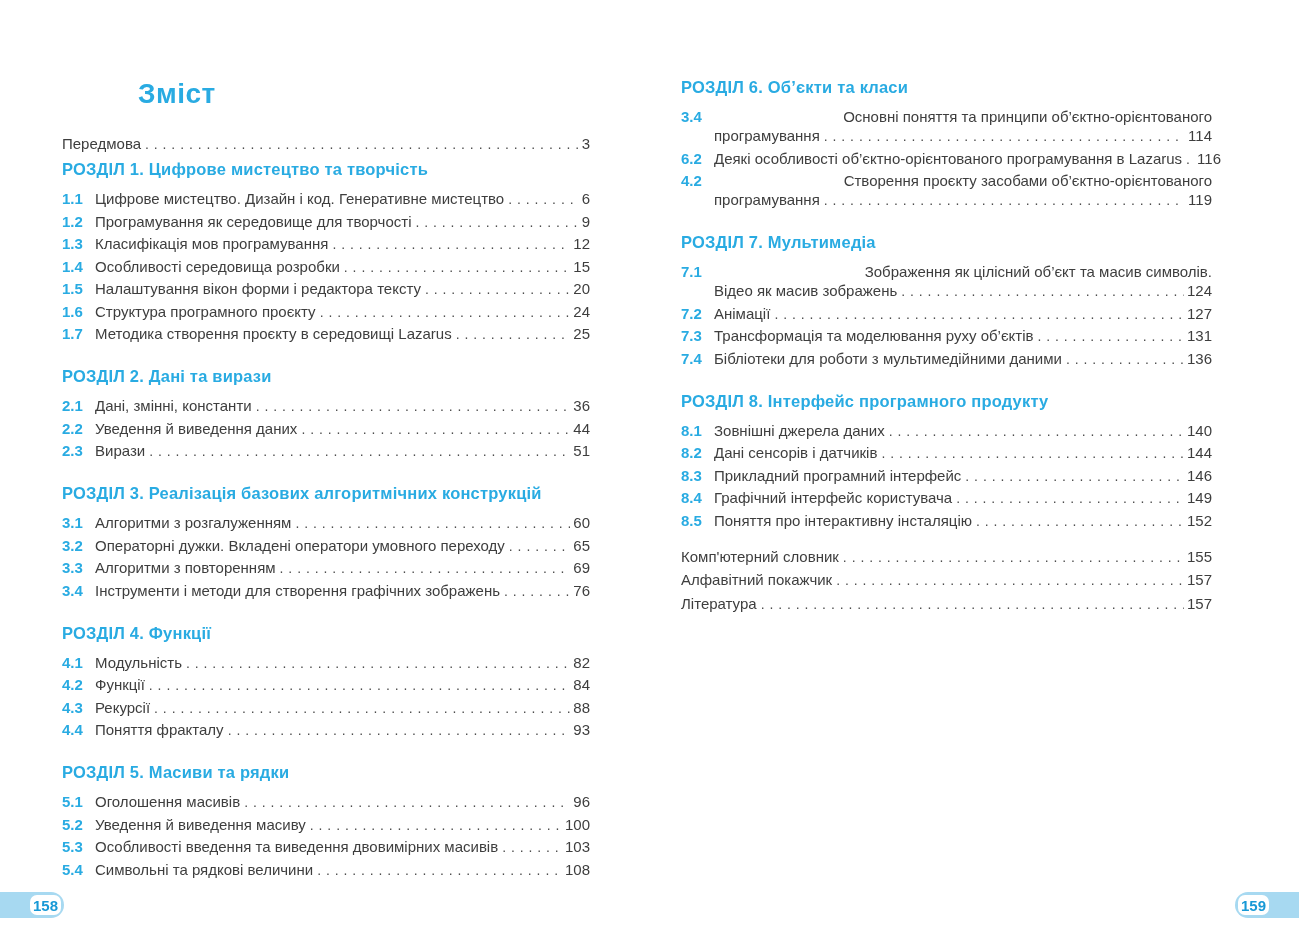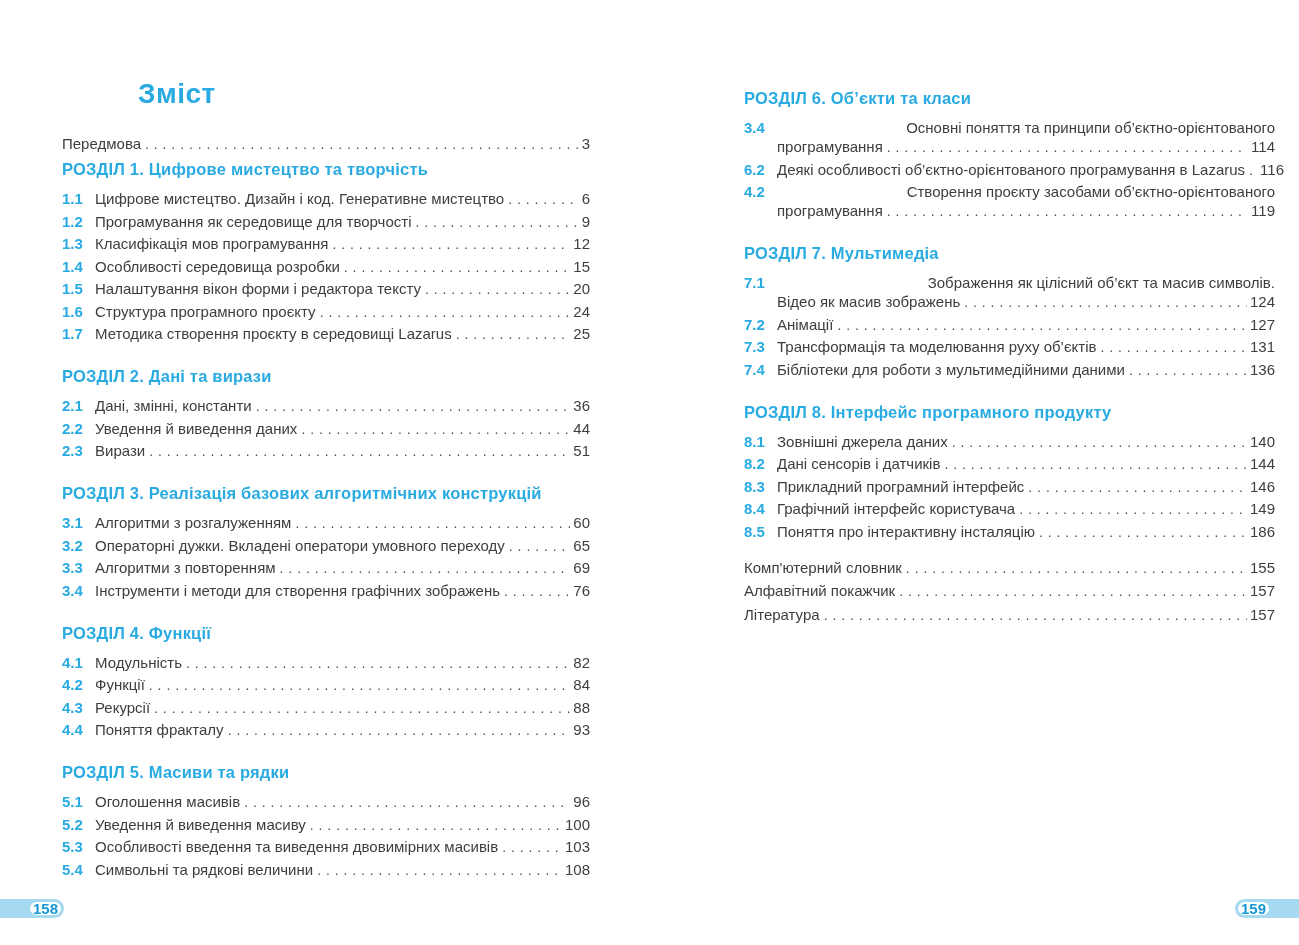--- a/index.html
+++ b/index.html
@@ -8,21 +8,21 @@
     font-family: "Liberation Sans", "DejaVu Sans", sans-serif;
     background: #ffffff;
     color: #3e3e3e;
     position: relative;
     overflow: hidden;
   }
   .spread { position: absolute; inset: 0; background: #fff; }
 
   .col { position: absolute; top: 78px; }
   .col-left  { left: 62px;  width: 528px; }
-  .col-right { left: 744px; width: 531px; margin-top: 11px; }
+  .col-right { left: 681px; width: 531px; }
 
   .toc-title {
     font-size: 28px;
     font-weight: bold;
     color: #29abe2;
     margin: 0 0 24px 76px;
     letter-spacing: 0.5px;
   }
 
   .section { margin-top: 23px; }
@@ -67,21 +67,21 @@
     content: ". . . . . . . . . . . . . . . . . . . . . . . . . . . . . . . . . . . . . . . . . . . . . . . . . . . . . . . . . . . . . . . . . . . . . . . . . . . . . . . . . . . . . . . . . . . . . . . . . . . . . . . . . . . . . . . . . . . . . . . . . . . . . . . . ";
     font-size: 14px;
     letter-spacing: 0.5px;
   }
   .pg { white-space: nowrap; }
 
   .badge {
     position: absolute;
     bottom: 27px;
     width: 64px;
-    height: 19px;
+    height: 26px;
     background: #a7d9f1;
   }
   .badge-left  { left: 0;  border-radius: 0 14px 14px 0; }
   .badge-right { right: 0; border-radius: 14px 0 0 14px; }
   .badge-numbox {
     position: absolute;
     top: 3px; bottom: 3px;
     width: 31px;
     background: #ffffff;
     border-radius: 7px;
@@ -474,21 +474,21 @@
                 <span class="pg">149</span>
               </div>
             </div>
           </div>
           <div class="item">
             <span class="item-num">8.5</span>
             <div class="item-body">
               <div class="row">
                 <span class="row-text">Поняття про інтерактивну інсталяцію</span>
                 <span class="leader"></span>
-                <span class="pg">186</span>
+                <span class="pg">152</span>
               </div>
             </div>
           </div>
         </div>
       </div>
     <div class="back-matter">
         <div class="entry">
           <div class="row">
             <span class="row-text">Комп'ютерний словник</span>
             <span class="leader"></span>

